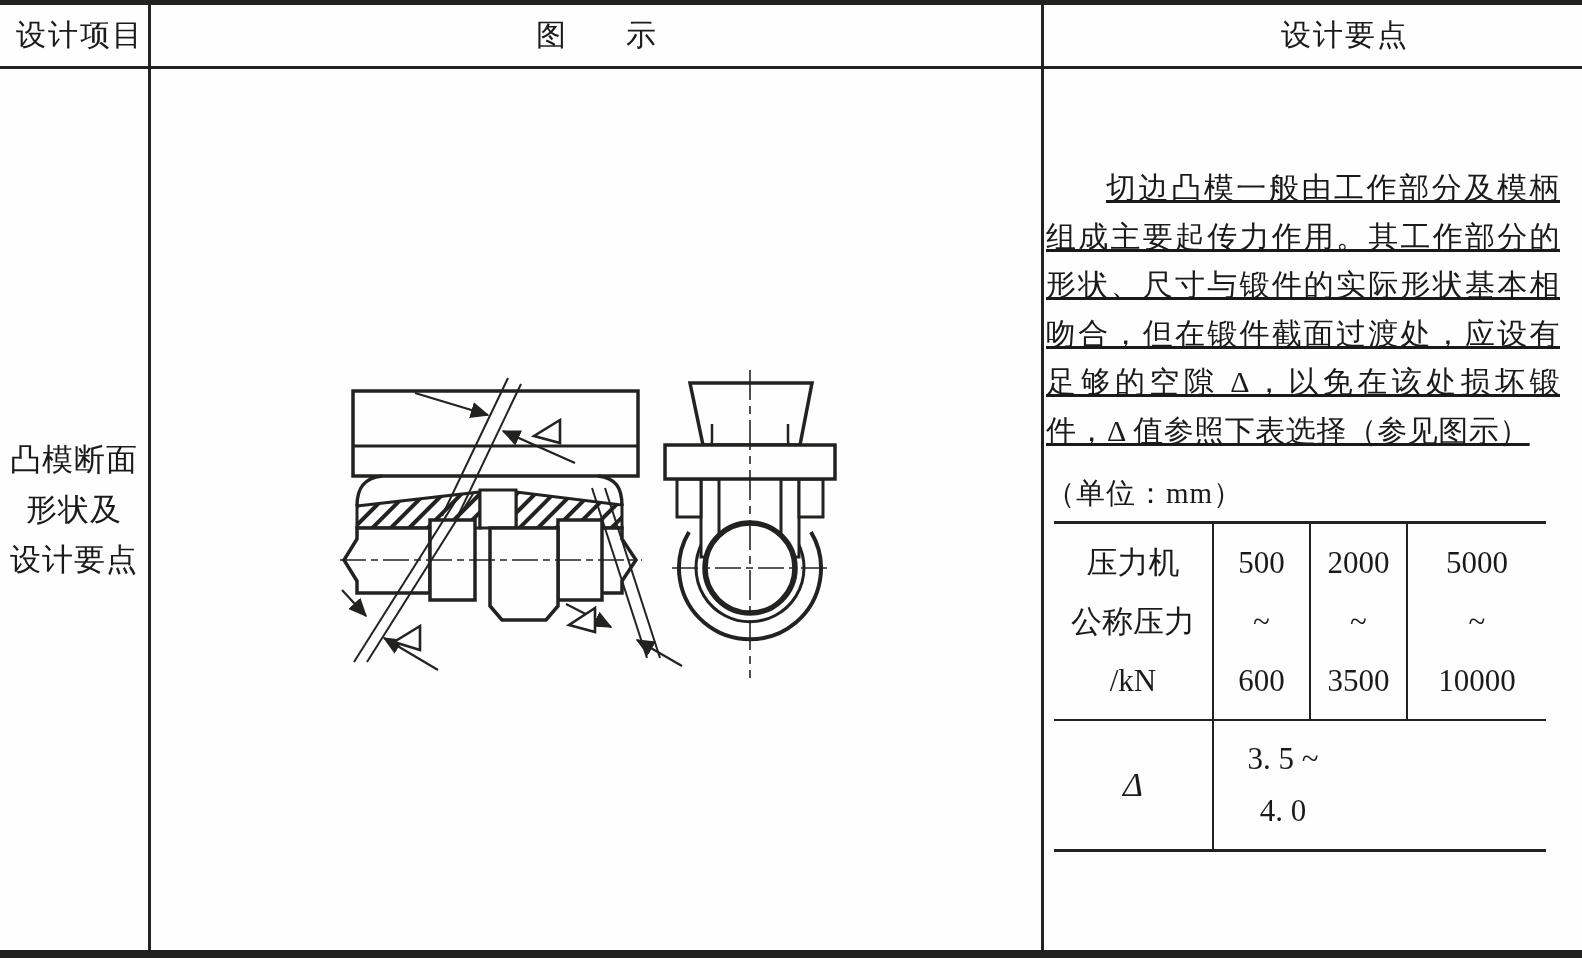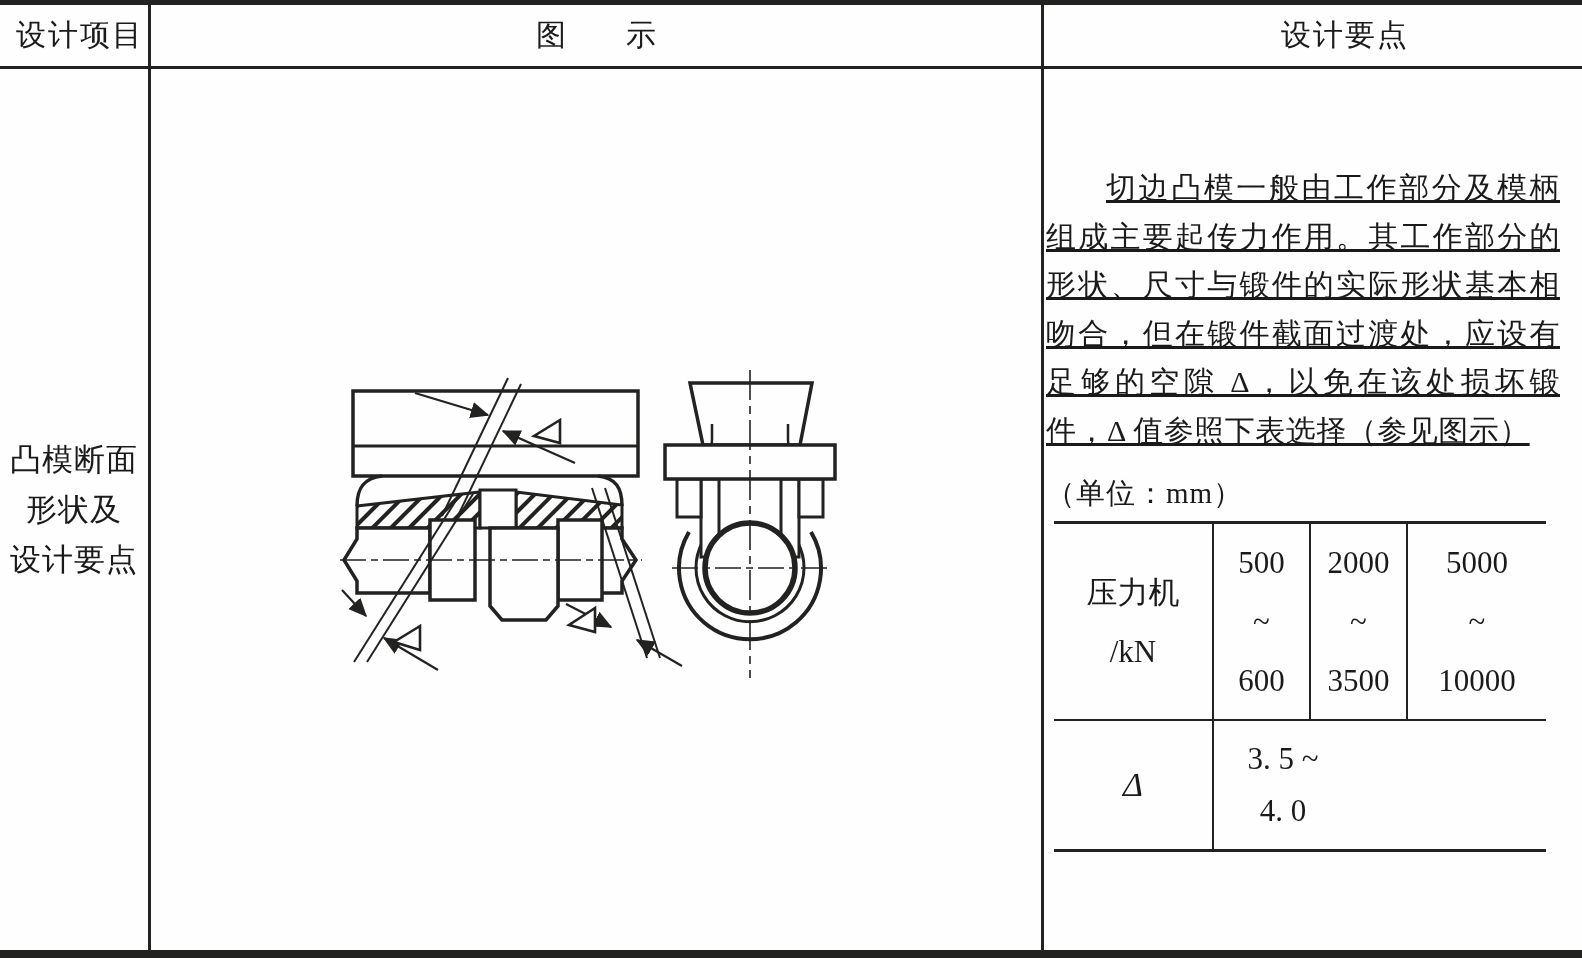--- a/index.html
+++ b/index.html
@@ -158,20 +158,21 @@
   </svg>
 
   <p id="key-paragraph">切边凸模一般由工作部分及模柄组成主要起传力作用。其工作部分的形状、尺寸与锻件的实际形状基本相吻合，但在锻件截面过渡处，应设有足够的空隙 Δ，以免在该处损坏锻件，Δ 值参照下表选择（参见图示）</p>
 
   <div id="units-note">（单位：mm）</div>
 
   <div id="delta-table">
     <div class="dt-row dt-row-1">
       <div class="dt-cell dt-c1">
         <span>压力机</span>
+        <span>公称压力</span>
         <span>/kN</span>
       </div>
       <div class="dt-cell dt-c2">
         <span>500</span>
         <span>~</span>
         <span>600</span>
       </div>
       <div class="dt-cell dt-c3">
         <span>2000</span>
         <span>~</span>

